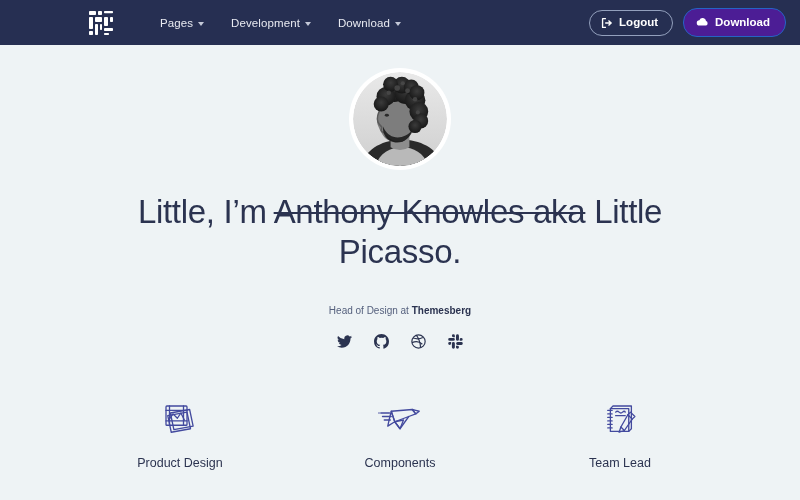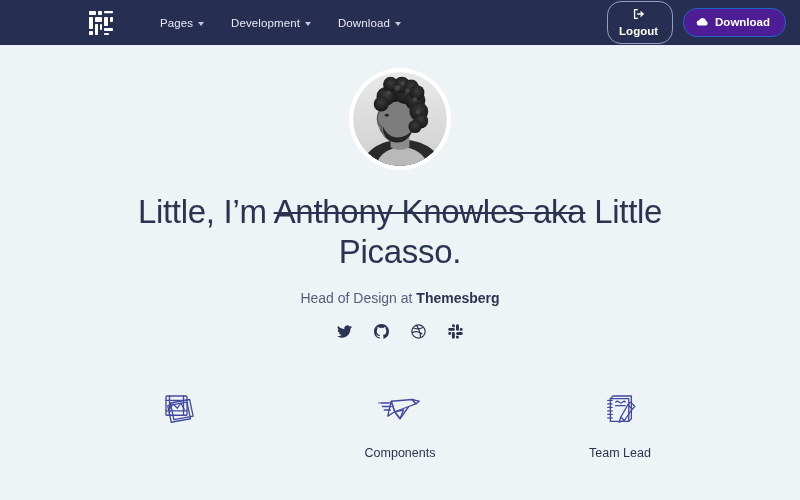--- a/index.html
+++ b/index.html
@@ -81,21 +81,20 @@
     cursor: pointer;
     white-space: nowrap;
     line-height: 1;
   }
 
   .btn-logout {
     background: transparent;
     border: 1px solid #93a0bd;
     color: #ffffff;
     padding: 6px 14px 6px 11px;
-    flex-direction: column;
   }
 
   .btn-download {
     background: #4c1d95;
     border: 1px solid #2563c4;
     color: #ffffff;
     padding: 7px 15px 7px 12px;
   }
 
   .btn svg { display: block; flex: 0 0 auto; }
@@ -133,22 +132,22 @@
     letter-spacing: -0.3px;
     padding: 0 120px;
   }
 
   .struck {
     text-decoration: line-through;
     text-decoration-thickness: 2px;
   }
 
   .hero-subtitle {
-    margin-top: 17px;
-    font-size: 14px;
+    margin-top: 32px;
+    font-size: 10px;
     color: #55607d;
   }
 
   .hero-subtitle a {
     color: #2b3350;
     font-weight: bold;
     text-decoration: none;
     cursor: pointer;
   }
 
@@ -376,20 +375,21 @@
         <path d="M13 16 L35 12 L39 31 L17 35 Z"></path>
         <path d="M10 19 L32 15 L36 34 L14 38 Z"></path>
         <rect x="8" y="8" width="24" height="22" rx="1"></rect>
         <path d="M8 13 H32"></path>
           <path d="M8 25 H32"></path>
         <path d="M12 8 V30"></path>
           <path d="M28 8 V30"></path>
         <path d="M11 24 L16 17 L21 22 L25 16 L29 24"></path>
       </svg>
     </div>
+    <div class="feature-label">Product Design</div>
   </div>
 
 
   <div class="feature">
     <div class="feature-icon">
       <svg width="46" height="42" viewBox="0 0 52 48" fill="none" stroke="currentColor" stroke-width="1.5" stroke-linejoin="round" stroke-linecap="round" aria-hidden="true">
         <path d="M16 14 L40 12 L44 17 L36 20 L26 34 L20 26 Z"></path>
         <path d="M16 14 L20 26 L12 31 L14 22 Z"></path>
         <path d="M26 34 L20 26 L30 24 Z"></path>
         <path d="M40 12 L44 17 L48 14 L44 13 Z"></path>

